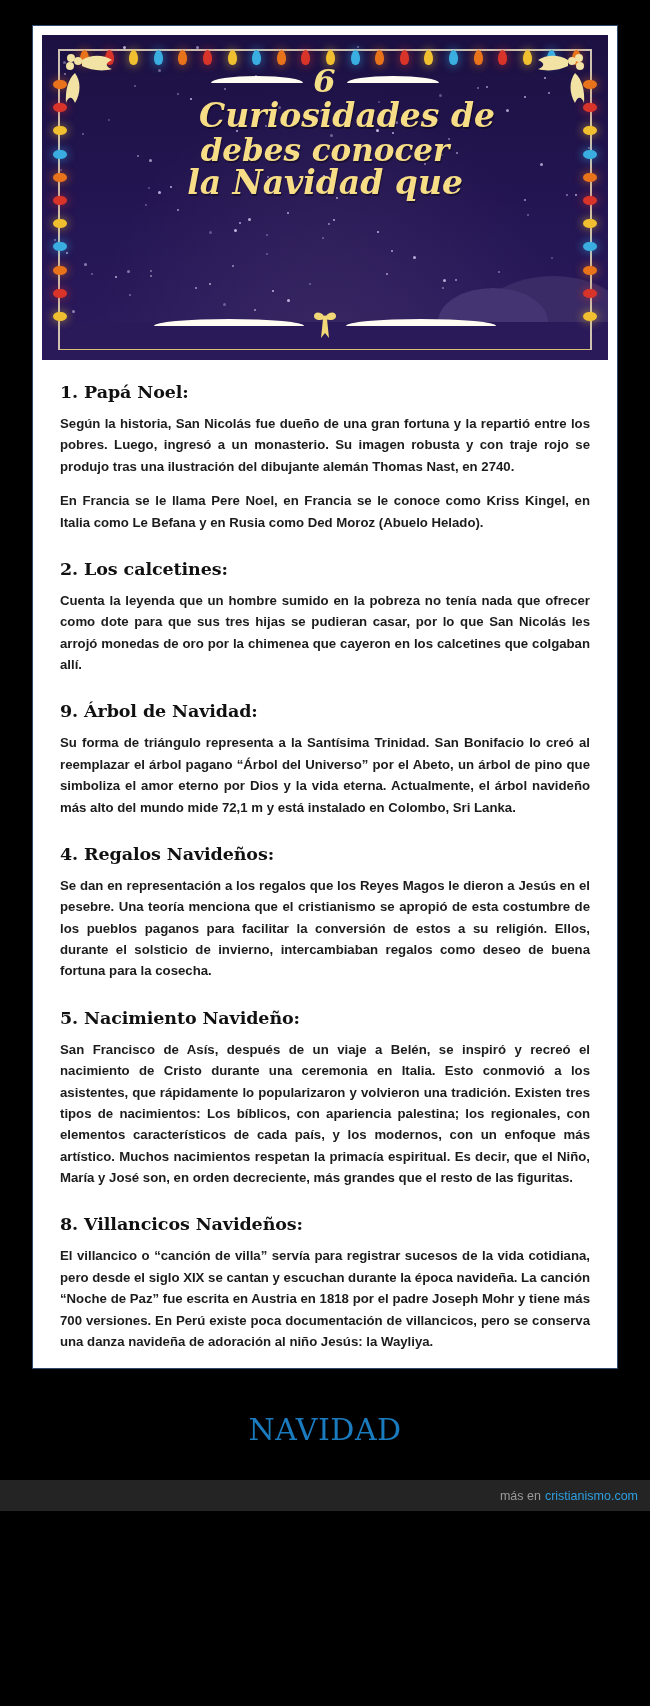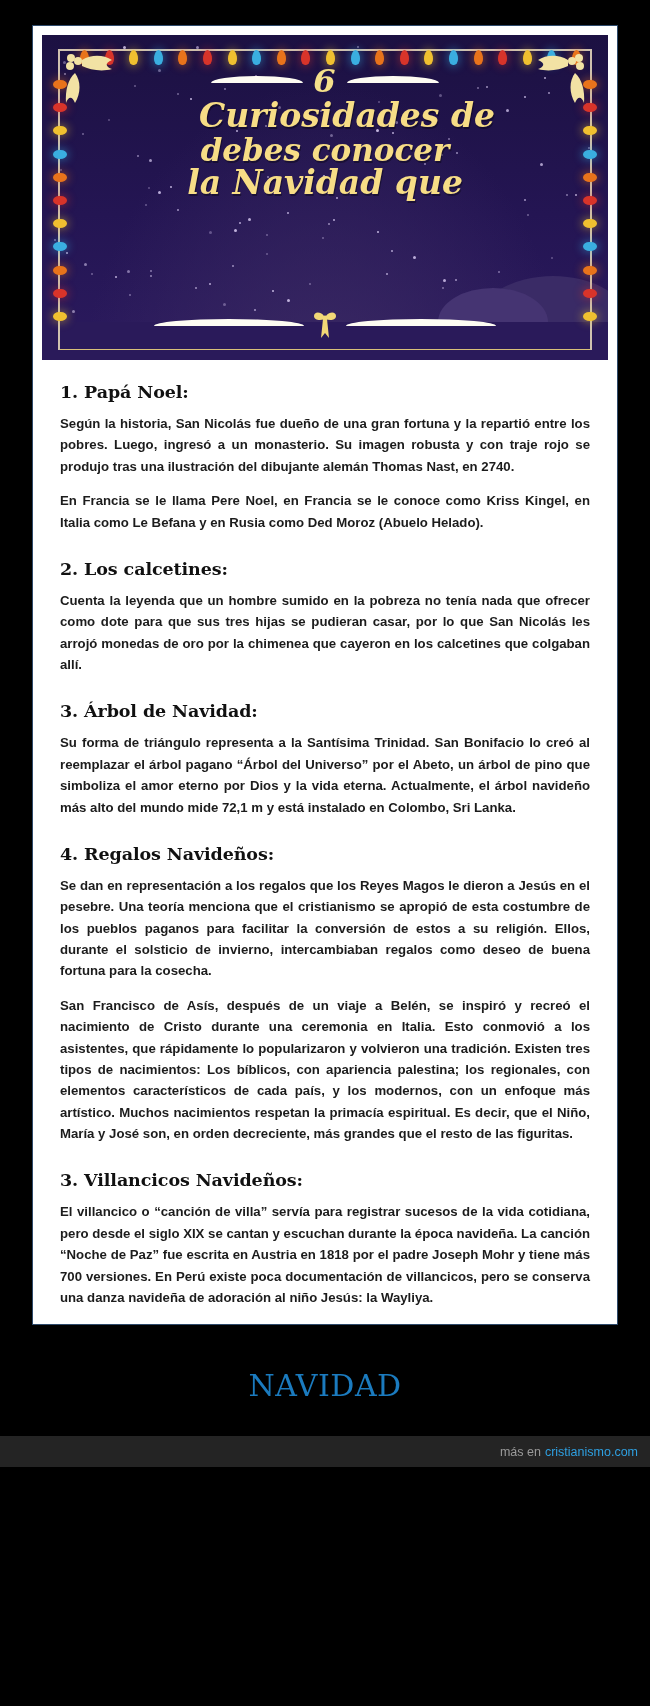--- a/index.html
+++ b/index.html
@@ -404,26 +404,27 @@
         <div class="snow-rule"></div>
       </div>
     </div>
 
     <div class="content" id="content">
         <h2 class="sec-title">1. Papá Noel:</h2>
         <p class="sec-body">Según la historia, San Nicolás fue dueño de una gran fortuna y la repartió entre los pobres. Luego, ingresó a un monasterio. Su imagen robusta y con traje rojo se produjo tras una ilustración del dibujante alemán Thomas Nast, en 2740.</p>
         <p class="sec-body">En Francia se le llama Pere Noel, en Francia se le conoce como Kriss Kingel, en Italia como Le Befana y en Rusia como Ded Moroz (Abuelo Helado).</p>
         <h2 class="sec-title">2. Los calcetines:</h2>
         <p class="sec-body">Cuenta la leyenda que un hombre sumido en la pobreza no tenía nada que ofrecer como dote para que sus tres hijas se pudieran casar, por lo que San Nicolás les arrojó monedas de oro por la chimenea que cayeron en los calcetines que colgaban allí.</p>
-        <h2 class="sec-title">3. Árbol de Navidad:</h2>
+        <h2 class="sec-title">9. Árbol de Navidad:</h2>
         <p class="sec-body">Su forma de triángulo representa a la Santísima Trinidad. San Bonifacio lo creó al reemplazar el árbol pagano “Árbol del Universo” por el Abeto, un árbol de pino que simboliza el amor eterno por Dios y la vida eterna. Actualmente, el árbol navideño más alto del mundo mide 72,1 m y está instalado en Colombo, Sri Lanka.</p>
         <h2 class="sec-title">4. Regalos Navideños:</h2>
         <p class="sec-body">Se dan en representación a los regalos que los Reyes Magos le dieron a Jesús en el pesebre. Una teoría menciona que el cristianismo se apropió de esta costumbre de los pueblos paganos para facilitar la conversión de estos a su religión. Ellos, durante el solsticio de invierno, intercambiaban regalos como deseo de buena fortuna para la cosecha.</p>
+        <h2 class="sec-title">5. Nacimiento Navideño:</h2>
         <p class="sec-body">San Francisco de Asís, después de un viaje a Belén, se inspiró y recreó el nacimiento de Cristo durante una ceremonia en Italia. Esto conmovió a los asistentes, que rápidamente lo popularizaron y volvieron una tradición. Existen tres tipos de nacimientos: Los bíblicos, con apariencia palestina; los regionales, con elementos característicos de cada país, y los modernos, con un enfoque más artístico. Muchos nacimientos respetan la primacía espiritual. Es decir, que el Niño, María y José son, en orden decreciente, más grandes que el resto de las figuritas.</p>
-        <h2 class="sec-title">3. Villancicos Navideños:</h2>
+        <h2 class="sec-title">8. Villancicos Navideños:</h2>
         <p class="sec-body">El villancico o “canción de villa” servía para registrar sucesos de la vida cotidiana, pero desde el siglo XIX se cantan y escuchan durante la época navideña. La canción “Noche de Paz” fue escrita en Austria en 1818 por el padre Joseph Mohr y tiene más 700 versiones. En Perú existe poca documentación de villancicos, pero se conserva una danza navideña de adoración al niño Jesús: la Wayliya.</p>
       </div>
   </div>
 </div>
 
 <div class="footer-block">
   <div class="footer-title">NAVIDAD</div>
 </div>
 
 <div class="bottom-bar">

